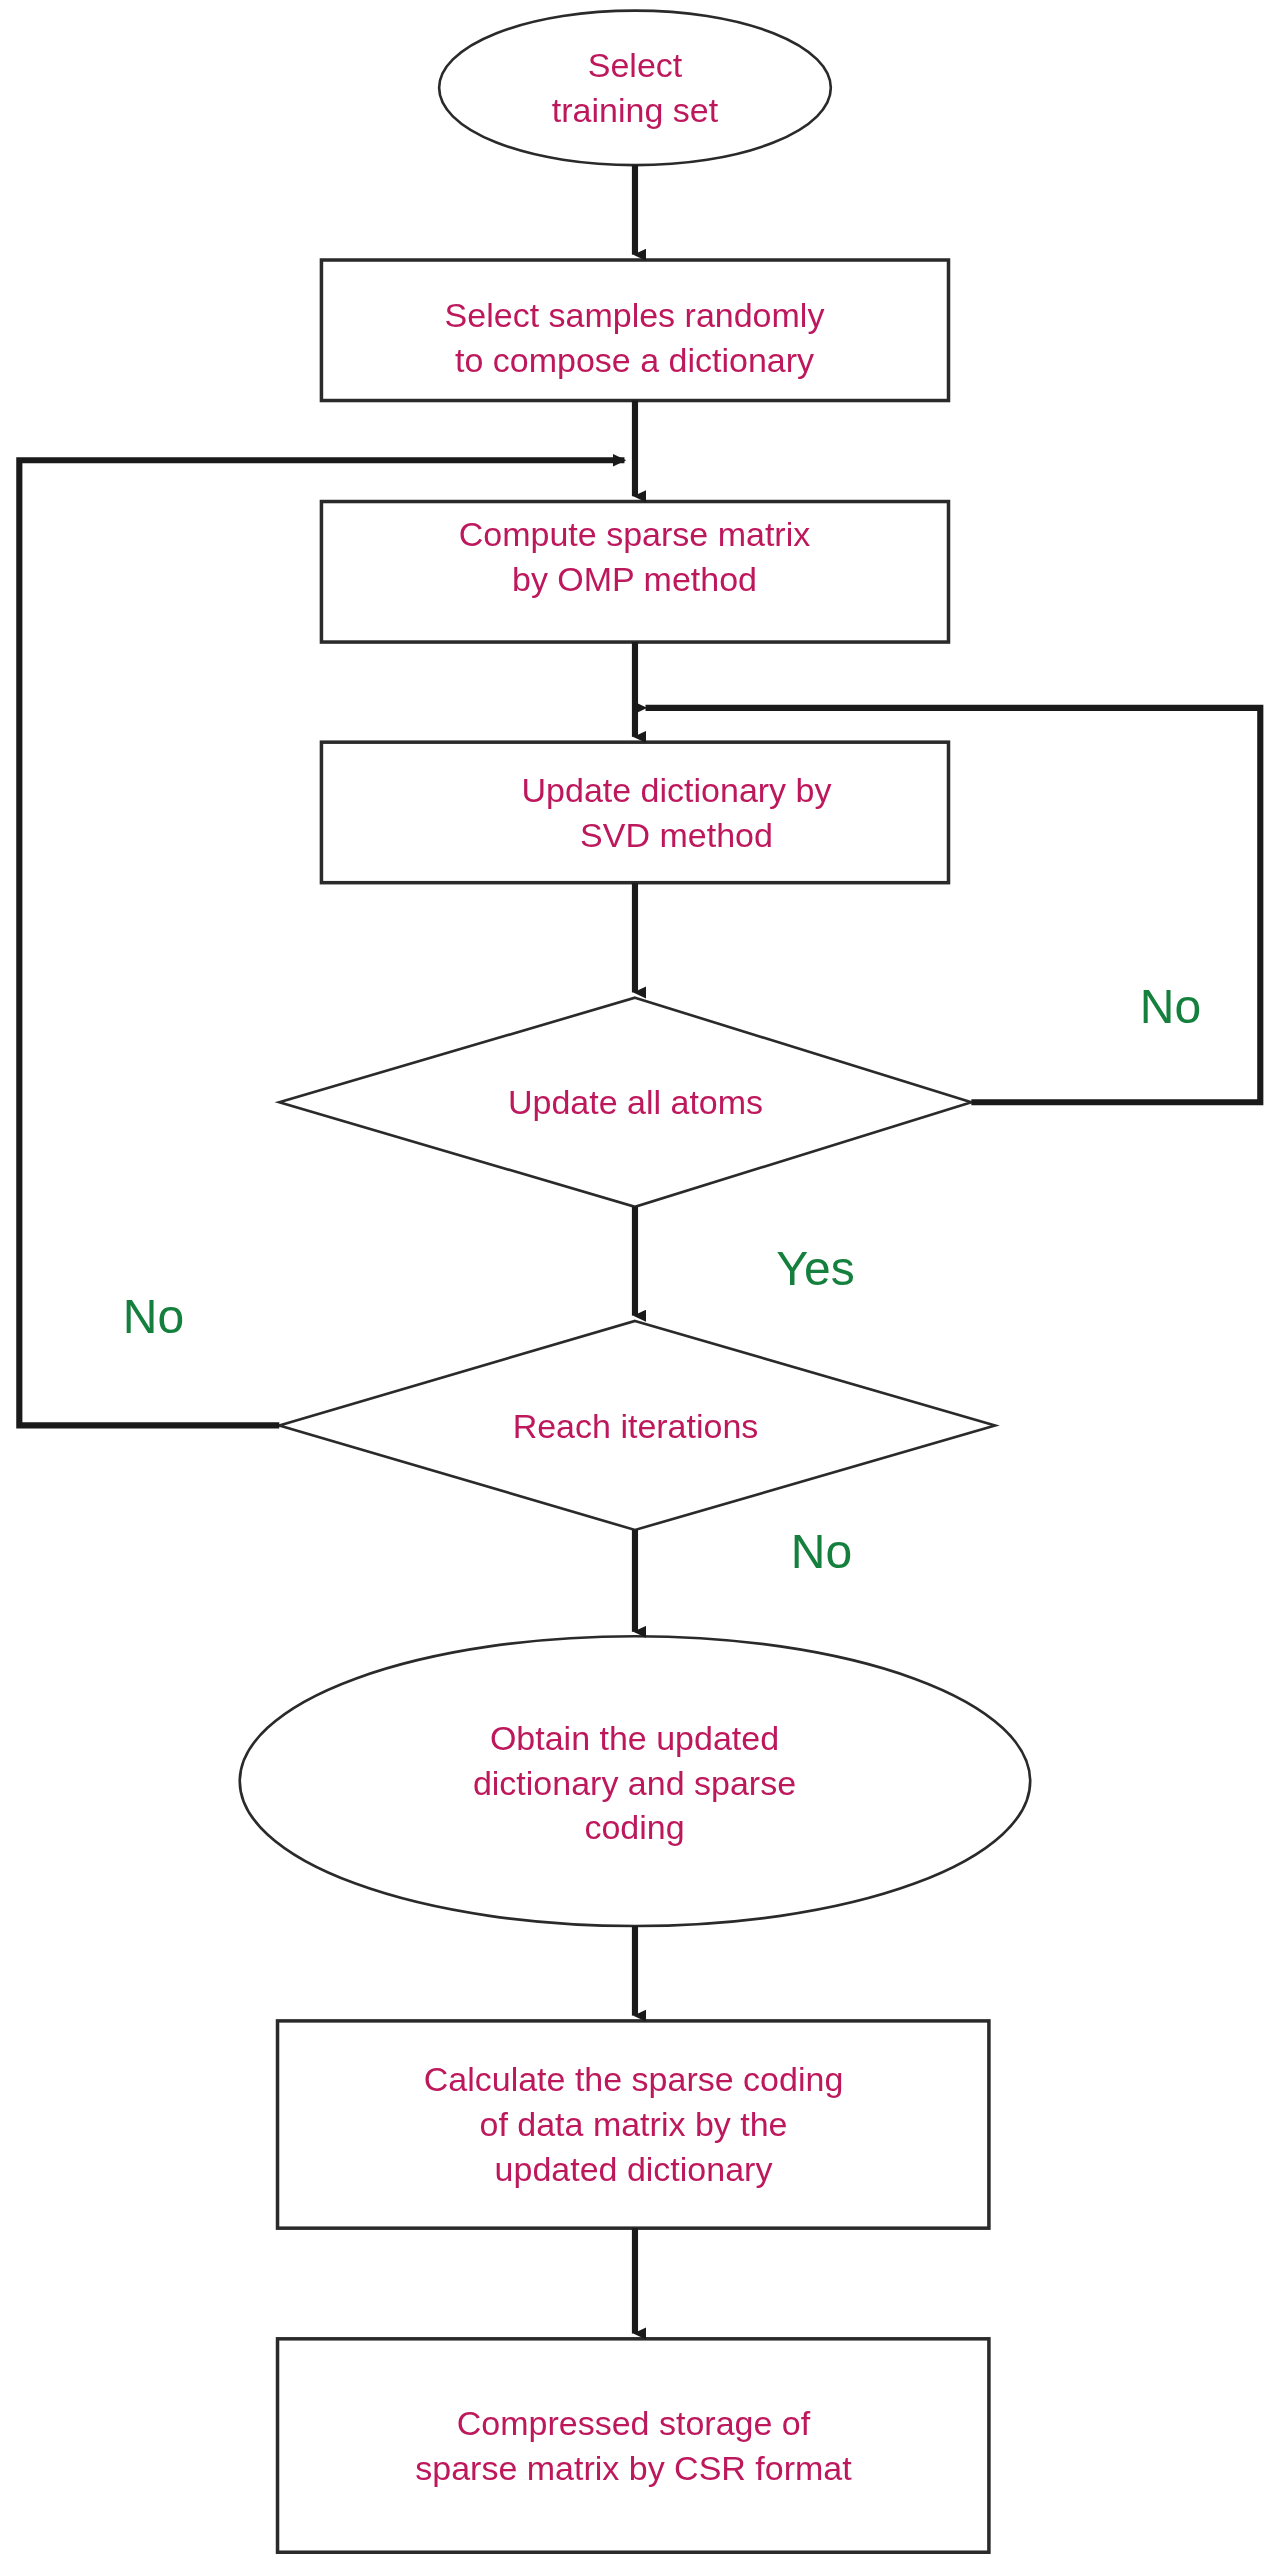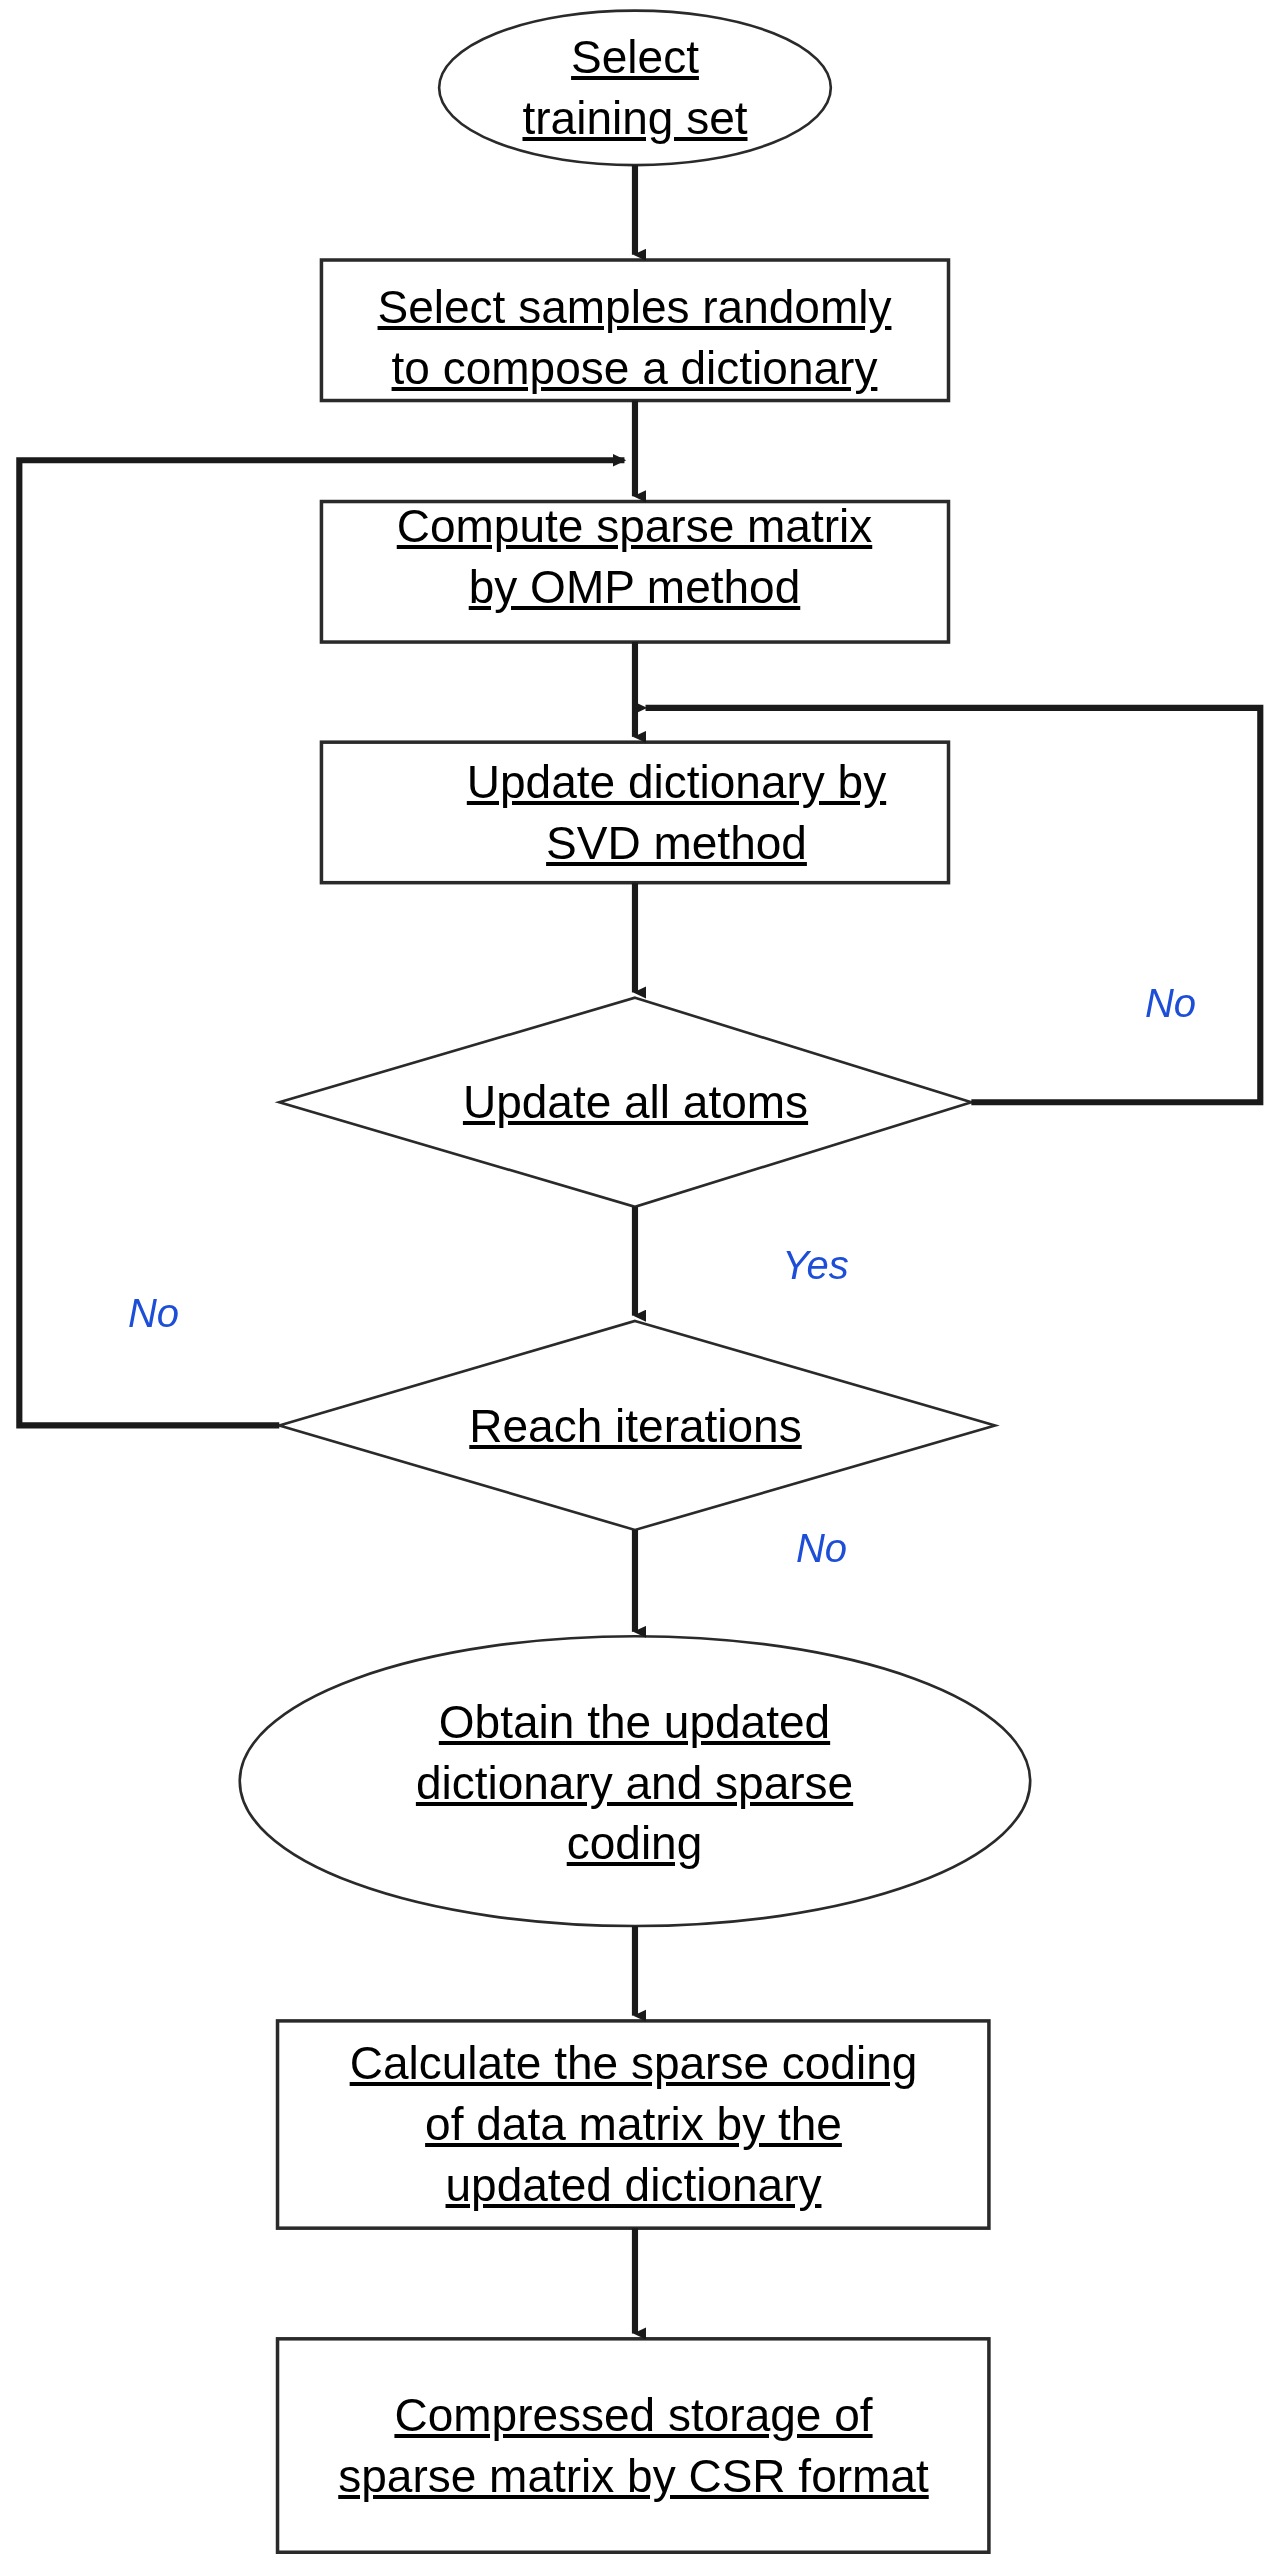--- a/index.html
+++ b/index.html
@@ -20,35 +20,33 @@
     left: 0;
     width: 1284px;
     height: 2576px;
   }
   .node-label {
     position: absolute;
     display: flex;
     align-items: center;
     justify-content: center;
     text-align: center;
-    color: #000000;
-    font-size: 46px;
+    color: #be185d;
+    font-size: 34px;
     line-height: 1.32;
     letter-spacing: 0px;
     pointer-events: none;
     white-space: pre-line;
-    text-decoration: underline;
   }
   .edge-label {
     position: absolute;
-    color: #1d4ed8;
-    font-size: 40px;
+    color: #15803d;
+    font-size: 48px;
     line-height: 1.1;
     text-align: center;
-    font-style: italic;
   }
 </style>
 </head>
 <body>
 
 <div id="canvas">
 
   <svg id="flow-svg" viewBox="0 0 1462 2933" xmlns="http://www.w3.org/2000/svg">
     <defs>
       <marker id="arrowDown" markerWidth="16" markerHeight="16" refX="7" refY="13" orient="auto" markerUnits="userSpaceOnUse">

